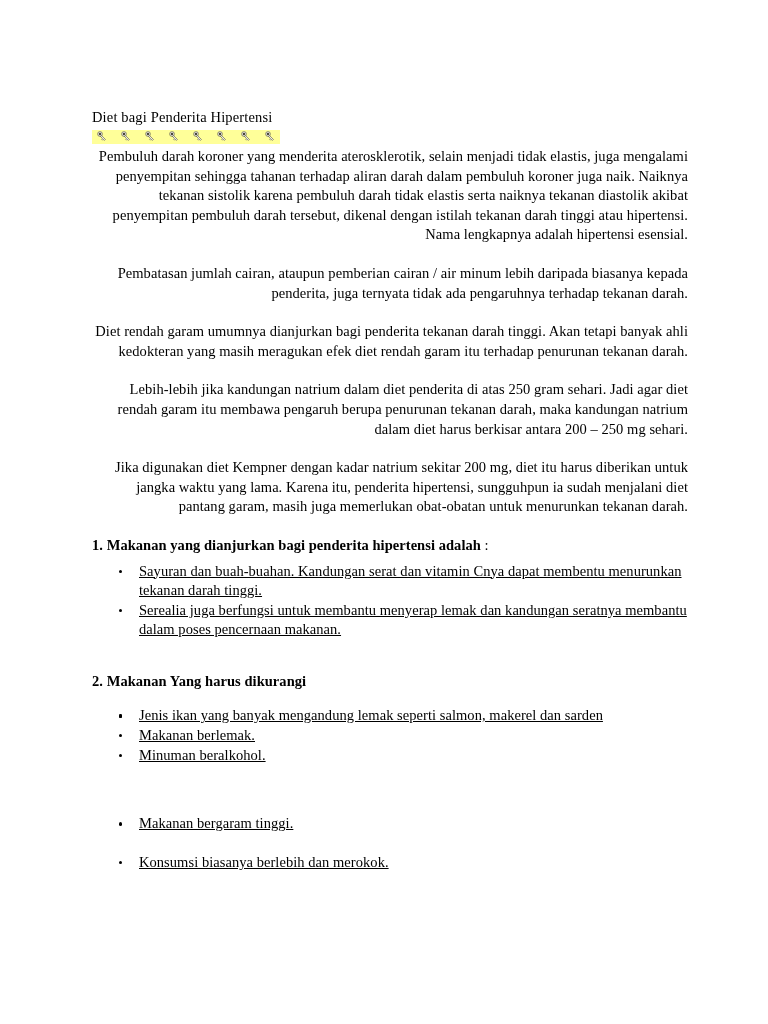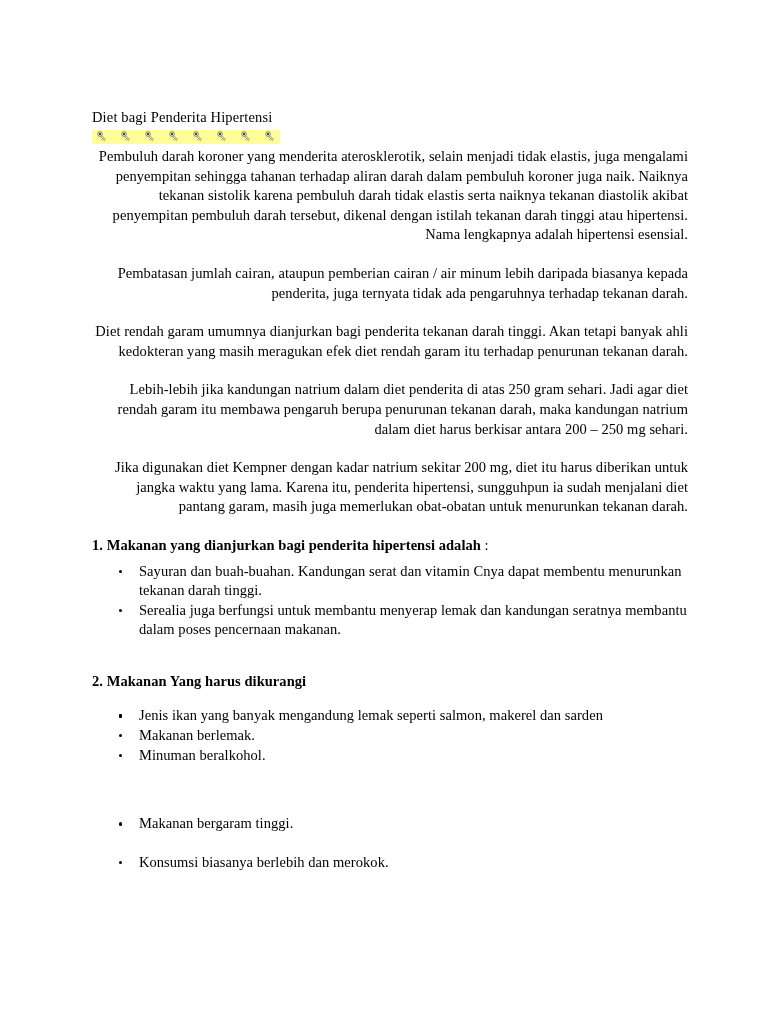--- a/index.html
+++ b/index.html
@@ -87,20 +87,21 @@
     margin: 0 0 18px 0;
     padding: 0;
   }
   ul.bullets li {
     position: relative;
     padding-left: 47px;
     font-size: 14.5px;
     line-height: 19.6px;
     margin: 0;
     letter-spacing: 0.05px;
+    text-decoration: underline;
   }
   ul.bullets li .dot {
     position: absolute;
     left: 27px;
     top: 8px;
     width: 3.4px;
     height: 3.4px;
     background: #000;
     border-radius: 50%;
   }

